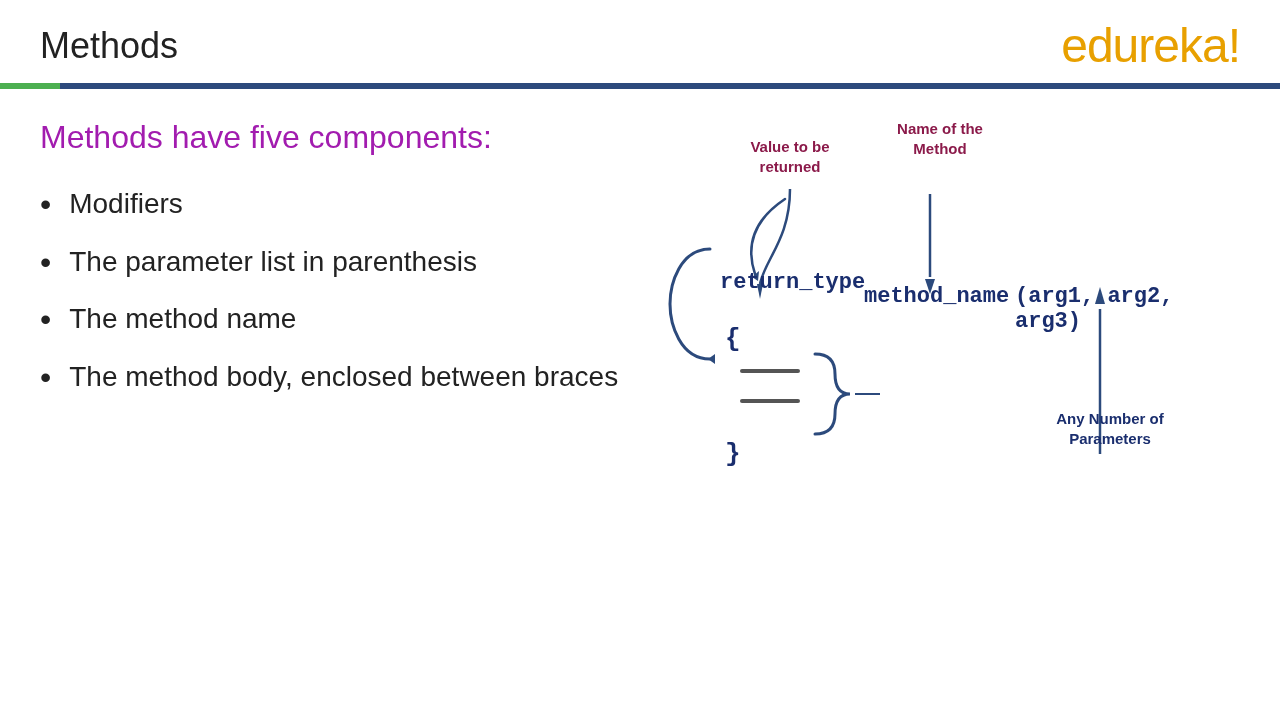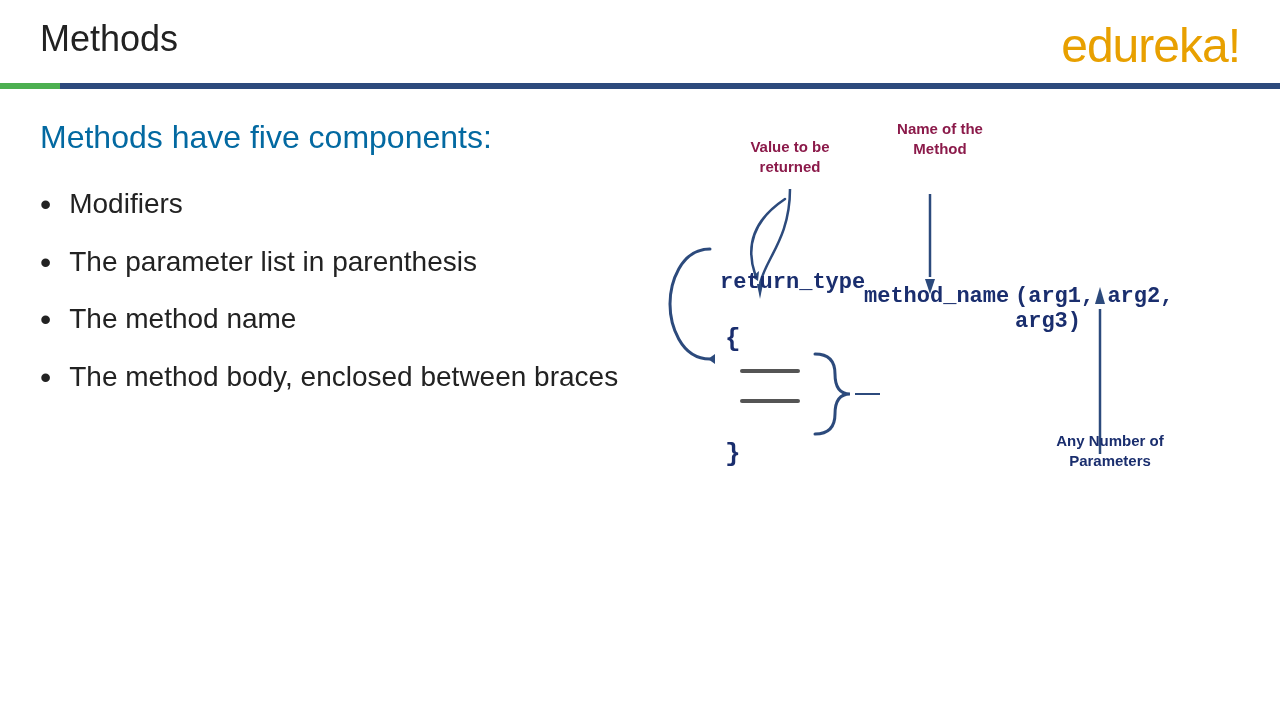--- a/index.html
+++ b/index.html
@@ -8,21 +8,21 @@
       height: 720px;
       background: #ffffff;
       font-family: 'Segoe UI', Arial, sans-serif;
       overflow: hidden;
       position: relative;
     }
 
     
     .header {
       display: flex;
-      align-items: flex-start;
+      align-items: center;
       justify-content: space-between;
       padding: 18px 40px 10px 40px;
     }
     .header-title {
       font-size: 36px;
       font-weight: 400;
       color: #222;
     }
     .logo {
       font-size: 48px;
@@ -48,21 +48,21 @@
       padding: 0 40px;
     }
 
     
     .left {
       flex: 0 0 600px;
     }
     .subtitle {
       font-size: 32px;
       font-weight: 400;
-      color: #0369a1;
+      color: #a21caf;
       margin-bottom: 30px;
     }
     .bullet-list {
       list-style: none;
       padding: 0;
     }
     .bullet-list li {
       font-size: 28px;
       color: #222;
       margin-bottom: 18px;
@@ -146,21 +146,20 @@
     .label-body {
       top: 238px;
       left: 215px;
       width: 120px;
     }
     .label-params {
       top: 300px;
       left: 375px;
       width: 150px;
       color: #1a2e6e;
-      margin-top: 22px;
     }
 
     
     .diagram-svg {
       position: absolute;
       top: 0;
       left: 0;
       width: 580px;
       height: 460px;
       pointer-events: none;

